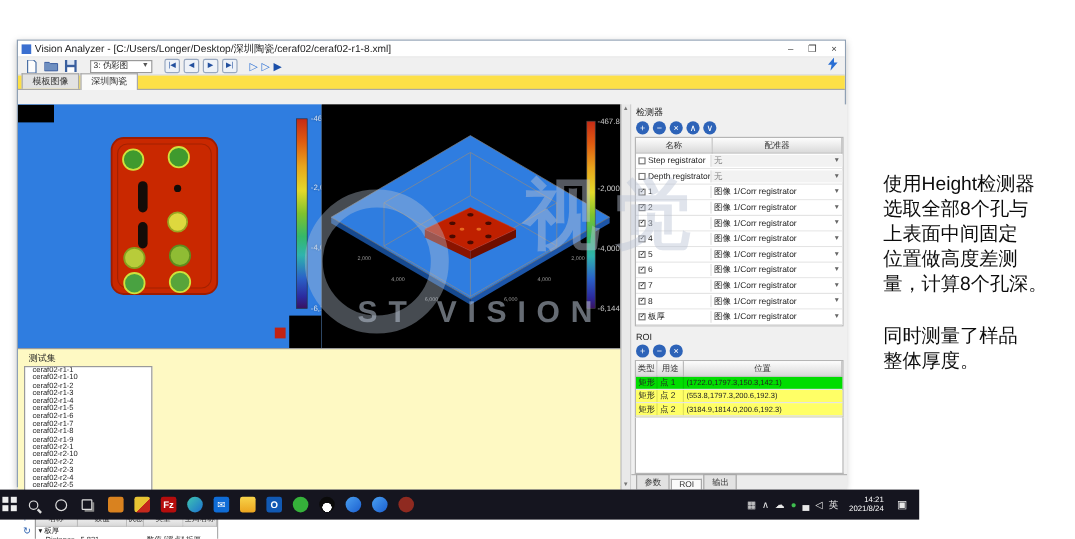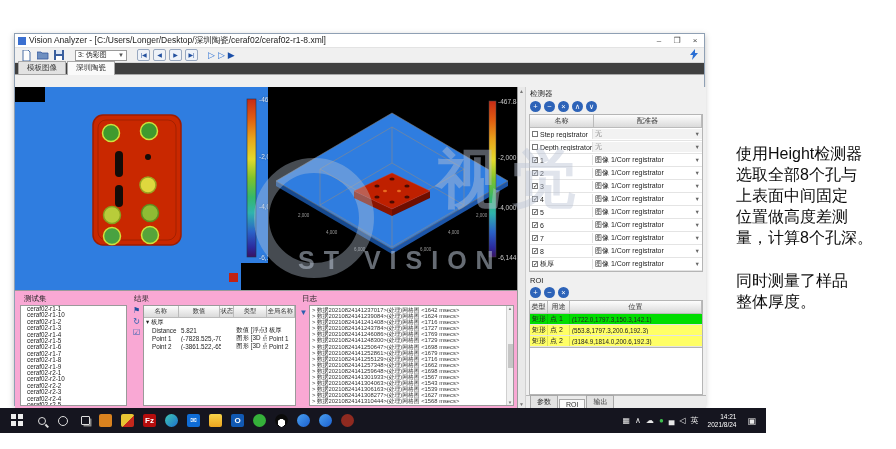--- a/index.html
+++ b/index.html
@@ -20,21 +20,21 @@
   #toolbar { height:15px; display:flex; align-items:center; gap:3px; padding-left:5px; background:#f0f0f0; border-bottom:1px solid #d8d8d8; }
   .tbtn { width:13px; height:12px; display:flex; align-items:center; justify-content:center; border-radius:2px; }
   .tbtn svg { display:block; }
   .tsep { width:4px; }
   #view-combo { height:11px; min-width:52px; background:#fff; border:1px solid #9a9a9a; font-size:7px; display:flex; align-items:center; padding:0 2px; gap:3px; color:#222; }
   #view-combo .arr { margin-left:auto; font-size:6px; color:#555; }
   .navb { width:13px; height:12px; border:1px solid #98a8c0; background:#eef2f8; color:#23509e; font-size:6px; line-height:10px; text-align:center; border-radius:2px; }
   .playb { color:#2a6fd4; font-size:9px; line-height:12px; }
   #run-flash { margin-left:auto; margin-right:5px; }
 
-  #tabbar { height:12px; display:flex; align-items:flex-end; padding-left:3px; gap:1px; background:#404040; border-bottom:1px solid #a8a8a8; }
+  #tabbar { height:12px; display:flex; align-items:flex-end; padding-left:3px; gap:1px; background:#fde047; border-bottom:1px solid #a8a8a8; }
   .tab { font-size:7.5px; padding:1px 8px; background:#e2e2e2; border:1px solid #a8a8a8; border-bottom:none; color:#333; }
   .tab.active { background:#fafafa; position:relative; top:1px; padding-bottom:2px; }
 
   
   #content { position:absolute; left:0; top:53px; right:0; bottom:0; }
   #view-left  { position:absolute; left:0; top:0; width:253px; height:203px; background:#2f7de0; overflow:hidden; }
   #view-mid   { position:absolute; left:253px; top:0; width:249px; height:203px; background:#000; overflow:hidden; }
   .cbl { position:absolute; font-size:6.5px; color:#d6e2f4; white-space:nowrap; text-shadow:0 0 2px rgba(0,0,0,.4); }
   #view-left .cbl { left:244px; }
   #view-mid  .cbl { left:230px; color:#c9c9c9; }
@@ -62,21 +62,21 @@
   .roi-green  { background:#00dd00 !important; }
   .roi-yellow { background:#ffff66 !important; }
   .tc.w20 { width:18px; border-right:1px solid rgba(0,0,0,.12); }
   .tc.w22 { width:22px; border-right:1px solid rgba(0,0,0,.12); }
   .tc.pos { flex:1; font-size:6.3px; }
   #roi-fill { flex:1; background:#fff; margin:0 3px; border:1px solid #b5b5b5; border-top:none; }
   #roi-tabs { height:13px; display:flex; align-items:flex-end; padding-left:4px; gap:1px; border-top:1px solid #b5b5b5; background:#ececec; }
   #roi-tabs .tab { font-size:7px; padding:1px 6px; }
 
   
-  #bottom { position:absolute; left:0; top:203px; width:502px; height:118px; background:#f9a8d4; border-top:1px solid #9a9a9a; display:flex; }
+  #bottom { position:absolute; left:0; top:203px; width:502px; height:118px; background:#fef9c3; border-top:1px solid #9a9a9a; display:flex;flex-direction:column; }
   .bpanel { display:flex; flex-direction:column; }
   #p-tests { width:114px; padding:1px 2px 2px 5px; }
   #tests-list { flex:1; background:#fff; border:1px solid #9a9a9a; overflow:hidden; padding-left:6px; }
   .titem { font-size:6.3px; line-height:6.4px; color:#222; white-space:nowrap; }
   #p-results { width:168px; padding:1px 1px 2px 1px; }
   .res-body { flex:1; display:flex; overflow:hidden; }
   #res-strip { width:13px; display:flex; flex-direction:column; align-items:center; gap:3px; padding-top:2px; color:#2a5fae; }
   #res-strip span { font-size:8px; line-height:8px; }
   #res-grid { flex:1; background:#fff; border:1px solid #9a9a9a; overflow:hidden; }
   #res-grid .th { font-size:6.3px; }
@@ -96,21 +96,21 @@
   #wm-glyphs { position:absolute; left:196px; top:-4px; font-size:64px; font-weight:bold; letter-spacing:12px; color:rgba(186,196,212,.45); }
   #wm-brand { position:absolute; left:58px; top:106px; font-size:25px; letter-spacing:9px; color:rgba(186,196,212,.55); font-weight:bold; }
 
   
   #annotation { position:absolute; left:736px; top:143px; width:168px; color:#0c0c0c; }
   #annotation p { font-size:16px; line-height:21px; white-space:pre-line; }
   #annotation p + p { margin-top:22px; }
 
   
   #taskbar { position:absolute; left:0; top:408px; width:766px; height:25px; background:#15151f; display:flex; align-items:center; padding-left:2px; }
-  .tb-btn { width:22px; height:25px; display:flex; align-items:center; justify-content:flex-end; }
+  .tb-btn { width:22px; height:25px; display:flex; align-items:center; justify-content:flex-start; }
   .tb-ic { width:13px; height:13px; border-radius:2px; font-size:8px; font-weight:bold; display:flex; align-items:center; justify-content:center; color:#fff; }
   .tb-ic.cir { border-radius:50%; }
   .tb-ic.win { background-image:linear-gradient(#eee,#eee),linear-gradient(#eee,#eee),linear-gradient(#eee,#eee),linear-gradient(#eee,#eee); background-size:5px 5px; background-position:0 0,7px 0,0 7px,7px 7px; background-repeat:no-repeat; border-radius:0; }
   .tb-ic.search { width:8px; height:8px; border:1.5px solid #ddd; border-radius:50%; position:relative; }
   .tb-ic.search::after { content:""; position:absolute; width:4px; height:1.5px; background:#ddd; transform:rotate(45deg); left:6px; top:7px; }
   .tb-ic.ring { width:10px; height:10px; border:1.5px solid #ddd; border-radius:50%; }
   .tb-ic.tview { width:9px; height:9px; border:1px solid #ddd; border-radius:1px; box-shadow:2px 2px 0 -0.5px #888; }
   #tb-tray { margin-left:auto; display:flex; align-items:center; gap:5px; padding-right:4px; }
   .tray-ic { color:#e8e8e8; font-size:8px; line-height:10px; }
   #tb-clock { text-align:right; color:#fff; font-size:6.5px; line-height:7.5px; padding:0 4px; }

